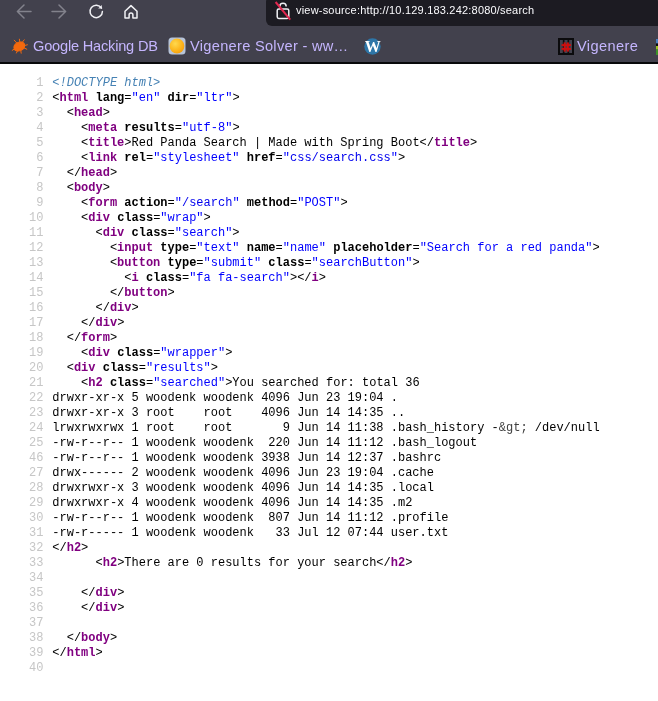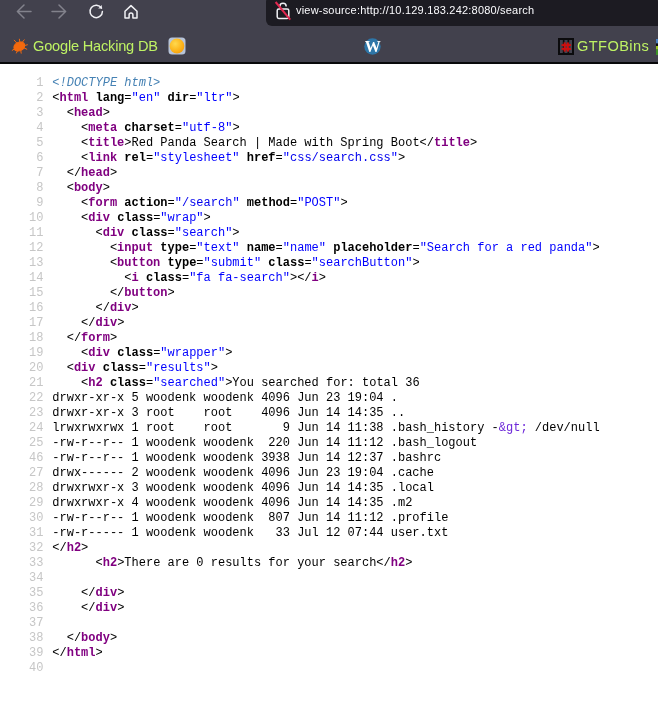--- a/index.html
+++ b/index.html
@@ -4,33 +4,33 @@
 <style>
   html,body{margin:0;padding:0}
   body{width:658px;height:701px;background:#fff;overflow:hidden;position:relative;
        font-family:"Liberation Sans",sans-serif;}
   #chrome{position:absolute;top:0;left:0;width:658px;height:62px;background:#42414d;}
   #chrome .ic{position:absolute;}
   #urlbar{position:absolute;left:266px;top:-4px;width:392px;height:30px;background:#1c1b22;
           border-radius:6px 6px 0 6px;}
   #urltext{position:absolute;left:33px;top:3.2px;height:22px;line-height:22px;
            font-size:11px;color:#fbfbfe;letter-spacing:0.2px;white-space:nowrap;}
-  .bktext{position:absolute;top:38px;height:16px;line-height:16px;font-size:14.6px;color:#bef264;white-space:nowrap;}
+  .bktext{position:absolute;top:38px;height:16px;line-height:16px;font-size:14.6px;color:#c4b5fd;white-space:nowrap;}
   #blackline{position:absolute;left:0;top:62px;width:658px;height:2px;background:#08080a;}
   pre{position:absolute;left:0;top:64px;margin:5px;padding:4px;
       font-family:"Liberation Mono",monospace;font-size:12px;line-height:15px;}
   pre{padding-top:6.5px;}
   .n{display:inline-block;width:34.5px;text-align:right;color:#c6c6c6;margin-right:8.8px;
      font-weight:normal;font-style:normal;}
   b{font-weight:bold;color:#000;}
   .t{color:#800080;}
   .v{color:#0000ff;font-weight:normal;}
   .l{color:#0000ee;font-weight:normal;}
   .d{color:#4682b4;font-style:italic;}
-  .e{color:#6d28d9;}
+  .e{color:#404040;}
 </style>
 </head>
 <body>
 <div id="chrome">
 
   <svg class="ic" style="left:16px;top:4px" width="16" height="15" viewBox="0 0 16 15">
     <path d="M15 7.5H1.6M8 1 1.4 7.5 8 14" fill="none" stroke="#82828c" stroke-width="1.5" stroke-linecap="round" stroke-linejoin="round"></path>
   </svg>
 
   <svg class="ic" style="left:51px;top:4px" width="16" height="15" viewBox="0 0 16 15">
@@ -66,51 +66,52 @@
     <rect x="0.5" y="0.5" width="17" height="17" rx="3.5" fill="#b7c4d8"></rect>
     <defs>
         <radialGradient id="ball" cx="0.38" cy="0.35" r="0.8">
       <stop offset="0" stop-color="#ffd94e"></stop>
           <stop offset="0.55" stop-color="#fcb61d"></stop>
           <stop offset="1" stop-color="#f0960a"></stop>
     </radialGradient>
       </defs>
     <circle cx="9" cy="9" r="7.4" fill="url(#ball)"></circle>
   </svg>
+  <div class="bktext" style="left:190px;letter-spacing:0.3px">Vigenere Solver - ww…</div>
 
   <svg class="ic" style="left:364px;top:38px" width="17" height="17" viewBox="0 0 17 17">
     <circle cx="8.5" cy="8.5" r="8.2" fill="#2e76a8"></circle>
     <text x="8.7" y="14" font-family="Liberation Serif,serif" font-size="16" font-weight="bold" fill="#ffffff" text-anchor="middle">W</text>
   </svg>
 
   <svg class="ic" style="left:558px;top:38px" width="16" height="17" viewBox="0 0 16 17">
     <rect x="1" y="1" width="14" height="15" fill="none" stroke="#0b0b0d" stroke-width="2"></rect>
     <rect x="4.8" y="2" width="1.7" height="13" fill="#0b0b0d"></rect>
     <rect x="9.5" y="2" width="1.7" height="13" fill="#0b0b0d"></rect>
     <g fill="#cc0f0f">
       <rect x="5.6" y="4.4" width="2.1" height="9.2"></rect>
       <rect x="8.8" y="4.4" width="2.1" height="9.2"></rect>
       <rect x="3.6" y="6.1" width="9.4" height="2"></rect>
       <rect x="3.6" y="9.9" width="9.4" height="2"></rect>
     </g>
   </svg>
-  <div class="bktext" style="left:577px;letter-spacing:0.4px">GTFOBins</div>
+  <div class="bktext" style="left:577px;letter-spacing:0.4px">Vigenere</div>
 
   <svg class="ic" style="left:656px;top:39px" width="2" height="16" viewBox="0 0 2 16">
     <rect x="0" y="0" width="2" height="4.5" fill="#4a7fc1"></rect>
     <rect x="0" y="4.5" width="2" height="2.5" fill="#0a0a0a"></rect>
     <rect x="0" y="7" width="2" height="3.5" fill="#9bc11e"></rect>
     <rect x="0" y="10.5" width="2" height="5.5" fill="#3d9427"></rect>
   </svg>
 </div>
 <div id="blackline"></div>
 <pre><span class="n">1</span><span class="d">&lt;!DOCTYPE html&gt;</span>
 <span class="n">2</span>&lt;<b class="t">html</b> <b>lang</b>=<span class="v">"en"</span> <b>dir</b>=<span class="v">"ltr"</span>&gt;
 <span class="n">3</span>  &lt;<b class="t">head</b>&gt;
-<span class="n">4</span>    &lt;<b class="t">meta</b> <b>charset</b>=<span class="v">"utf-8"</span>&gt;
+<span class="n">4</span>    &lt;<b class="t">meta</b> <b>results</b>=<span class="v">"utf-8"</span>&gt;
 <span class="n">5</span>    &lt;<b class="t">title</b>&gt;Red Panda Search | Made with Spring Boot&lt;/<b class="t">title</b>&gt;
 <span class="n">6</span>    &lt;<b class="t">link</b> <b>rel</b>=<span class="v">"stylesheet"</span> <b>href</b>=<span class="v">"</span><span class="l">css/search.css</span><span class="v">"</span>&gt;
 <span class="n">7</span>  &lt;/<b class="t">head</b>&gt;
 <span class="n">8</span>  &lt;<b class="t">body</b>&gt;
 <span class="n">9</span>    &lt;<b class="t">form</b> <b>action</b>=<span class="v">"</span><span class="l">/search</span><span class="v">"</span> <b>method</b>=<span class="v">"POST"</span>&gt;
 <span class="n">10</span>    &lt;<b class="t">div</b> <b>class</b>=<span class="v">"wrap"</span>&gt;
 <span class="n">11</span>      &lt;<b class="t">div</b> <b>class</b>=<span class="v">"search"</span>&gt;
 <span class="n">12</span>        &lt;<b class="t">input</b> <b>type</b>=<span class="v">"text"</span> <b>name</b>=<span class="v">"name"</span> <b>placeholder</b>=<span class="v">"Search for a red panda"</span>&gt;
 <span class="n">13</span>        &lt;<b class="t">button</b> <b>type</b>=<span class="v">"submit"</span> <b>class</b>=<span class="v">"searchButton"</span>&gt;
 <span class="n">14</span>          &lt;<b class="t">i</b> <b>class</b>=<span class="v">"fa fa-search"</span>&gt;&lt;/<b class="t">i</b>&gt;

